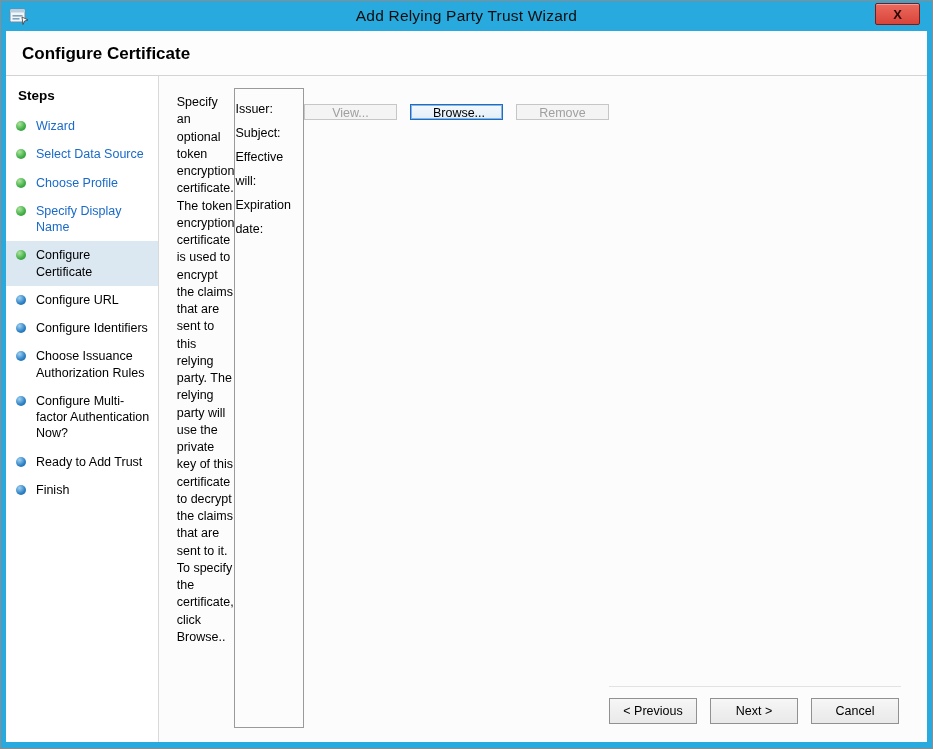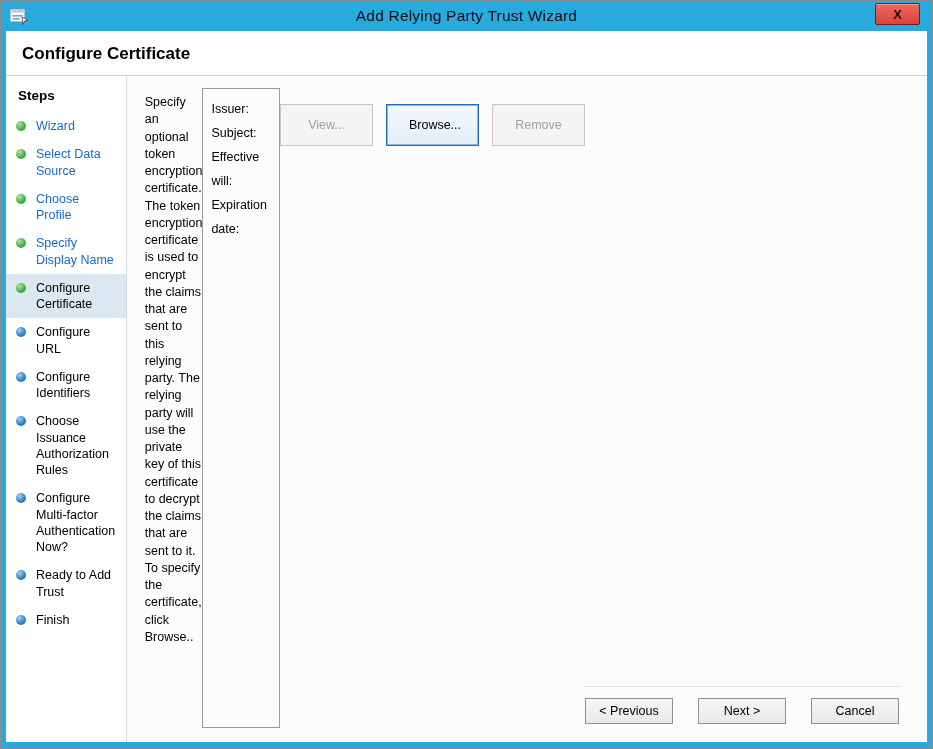--- a/index.html
+++ b/index.html
@@ -66,41 +66,41 @@
   
   .content {
     flex: 1; background: #fcfcfc;
     padding: 12px 26px 14px 18px;
     display: flex; flex-direction: row;
   }
   .desc { margin: 6px 0 12px 0; font-size: 12.5px; line-height: 1.38; color: #000; max-width: 668px; }
 
   .cert-box {
     border: 1px solid #9a9a9a; max-width: 662px;
-    padding: 8px 12px 10px 8px; background: transparent;
+    padding: 8px 12px 10px 0; background: transparent;
   }
   .cert-row { font-size: 12.5px; line-height: 24px; color: #000; }
 
   .btn { font-family: "Liberation Sans", sans-serif; font-size: 12.5px; cursor: pointer; }
   .btn-row { margin-top: 16px; display: flex; gap: 13px; }
-  .btn-row .btn { min-width: 93px; height: 42px; }
+  .btn-row .btn { min-width: 93px; height: 16px; }
   .btn-std { background: linear-gradient(#f6f6f6, #e9e9e9); border: 1px solid #919191; color: #000; }
   .btn[disabled] { color: #a0a0a0; border: 1px solid #c6c6c6; background: #f4f4f4; cursor: default; }
   .btn-browse {
     background: linear-gradient(#f4f9fd, #e3eef8);
     border: 1px solid #1f6cc0;
     box-shadow: inset 0 0 0 1px #86b6e6;
     padding-left: 11px;
   }
 
   
   .footer {
     margin-top: auto; border-top: 1px solid #e2e2e2;
     padding: 11px 2px 4px 0;
-    display: flex; justify-content: flex-end; gap: 25px;
+    display: flex; justify-content: flex-end; gap: 13px;
   }
   .footer .btn { min-width: 88px; height: 26px; }
 </style>
 </head>
 <body>
 
 <div class="window">
 
   <div class="titlebar">
     <svg class="app-icon" viewBox="0 0 20 18">

